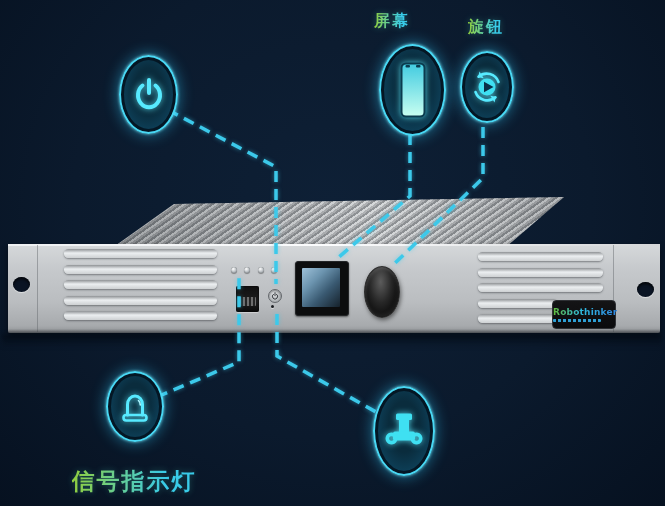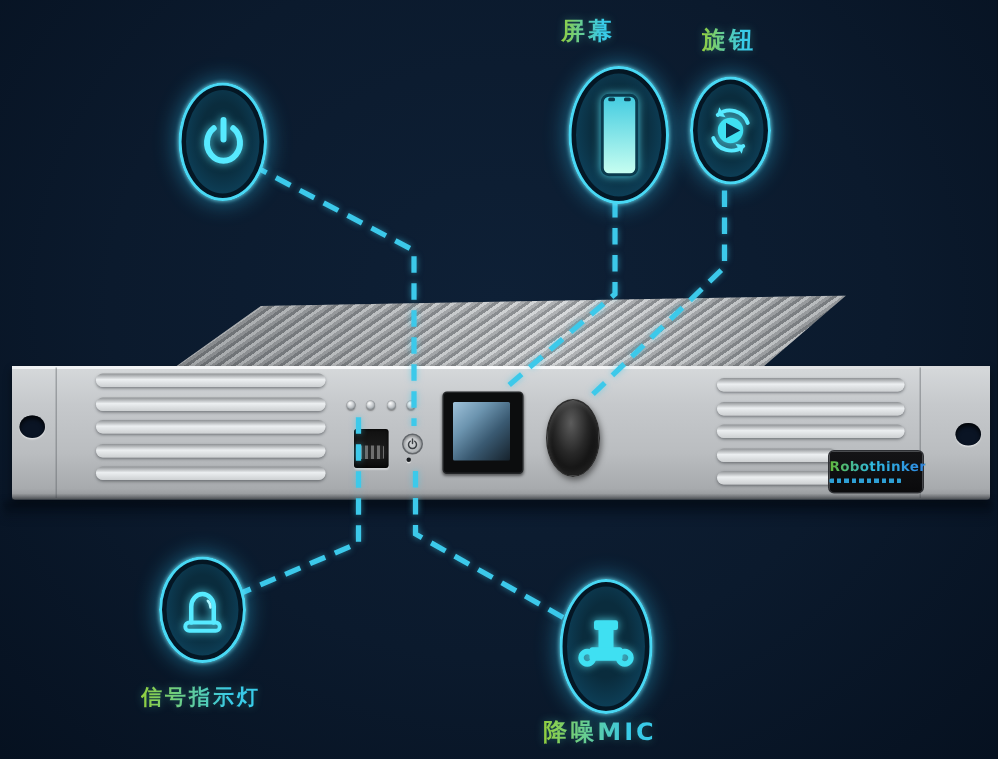--- a/index.html
+++ b/index.html
@@ -196,16 +196,15 @@
         <rect x="16" y="8" width="10" height="15"></rect>
         <rect x="10" y="20.5" width="22" height="9" rx="2"></rect>
         <path fill-rule="evenodd" d="M8.5 21.5 a 6 6 0 1 0 0.001 0 Z M8.5 25.2 a 2.3 2.3 0 1 1 -0.001 0 Z"></path>
         <path fill-rule="evenodd" d="M33.5 21.5 a 6 6 0 1 0 0.001 0 Z M33.5 25.2 a 2.3 2.3 0 1 1 -0.001 0 Z"></path>
       </g>
     </svg>
   </div>
 
   <span class="callout-label" style="left:392px;top:11px">屏幕</span>
   <span class="callout-label" style="left:486px;top:17px">旋钮</span>
-  <span class="callout-label" style="left:134px;top:456px;font-size:14px">信号指示灯</span>
-  <span class="callout-label" style="left:400px;top:478px">降噪MIC</span>
+  <span class="callout-label" style="left:134px;top:466px;font-size:23px">信号指示灯</span>
 
 </div>
 
 </body></html>

